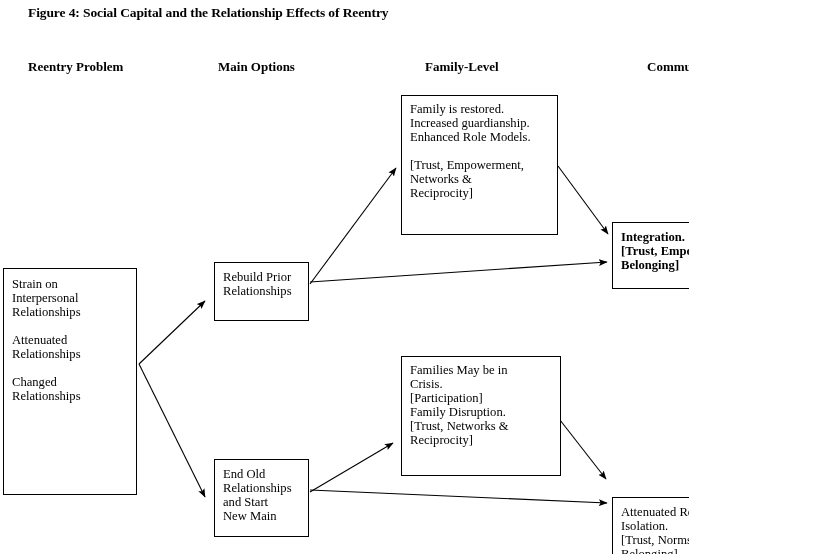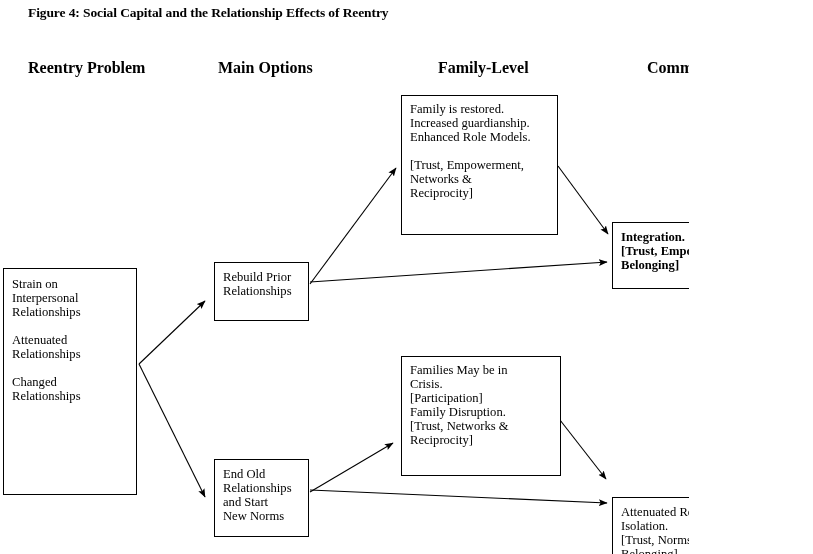--- a/index.html
+++ b/index.html
@@ -20,28 +20,28 @@
     position: absolute;
     left: 28px;
     top: 5px;
     font-size: 13.5px;
     font-weight: bold;
     letter-spacing: -0.1px;
     white-space: nowrap;
   }
   .col-header {
     position: absolute;
-    font-size: 16px;
+    font-size: 13px;
     font-weight: bold;
     white-space: nowrap;
     top: 59px;
   }
   .col-header.c1 { left: 28px; }
   .col-header.c2 { left: 218px; }
-  .col-header.c3 { left: 438px; text-align: center; }
+  .col-header.c3 { left: 425px; text-align: center; }
   .col-header.c4 { left: 647px; }
 
   .node {
     position: absolute;
     border: 1px solid #000000;
     background: #ffffff;
     box-sizing: border-box;
     font-size: 12.6px;
     line-height: 14px;
     padding: 6px 0 0 8px;
@@ -113,21 +113,21 @@
 
 Changed
 Relationships</div>
 
   <div class="node" id="box-rebuild">Rebuild Prior
 Relationships</div>
 
   <div class="node" id="box-endold">End Old
 Relationships
 and Start
-New Norms</div>
+New Main</div>
 
   <div class="node" id="box-family-pos">Family is restored.
 Increased guardianship.
 Enhanced Role Models.
 
 [Trust, Empowerment,
 Networks &amp;
 Reciprocity]</div>
 
   <div class="node" id="box-family-neg">Families May be in

